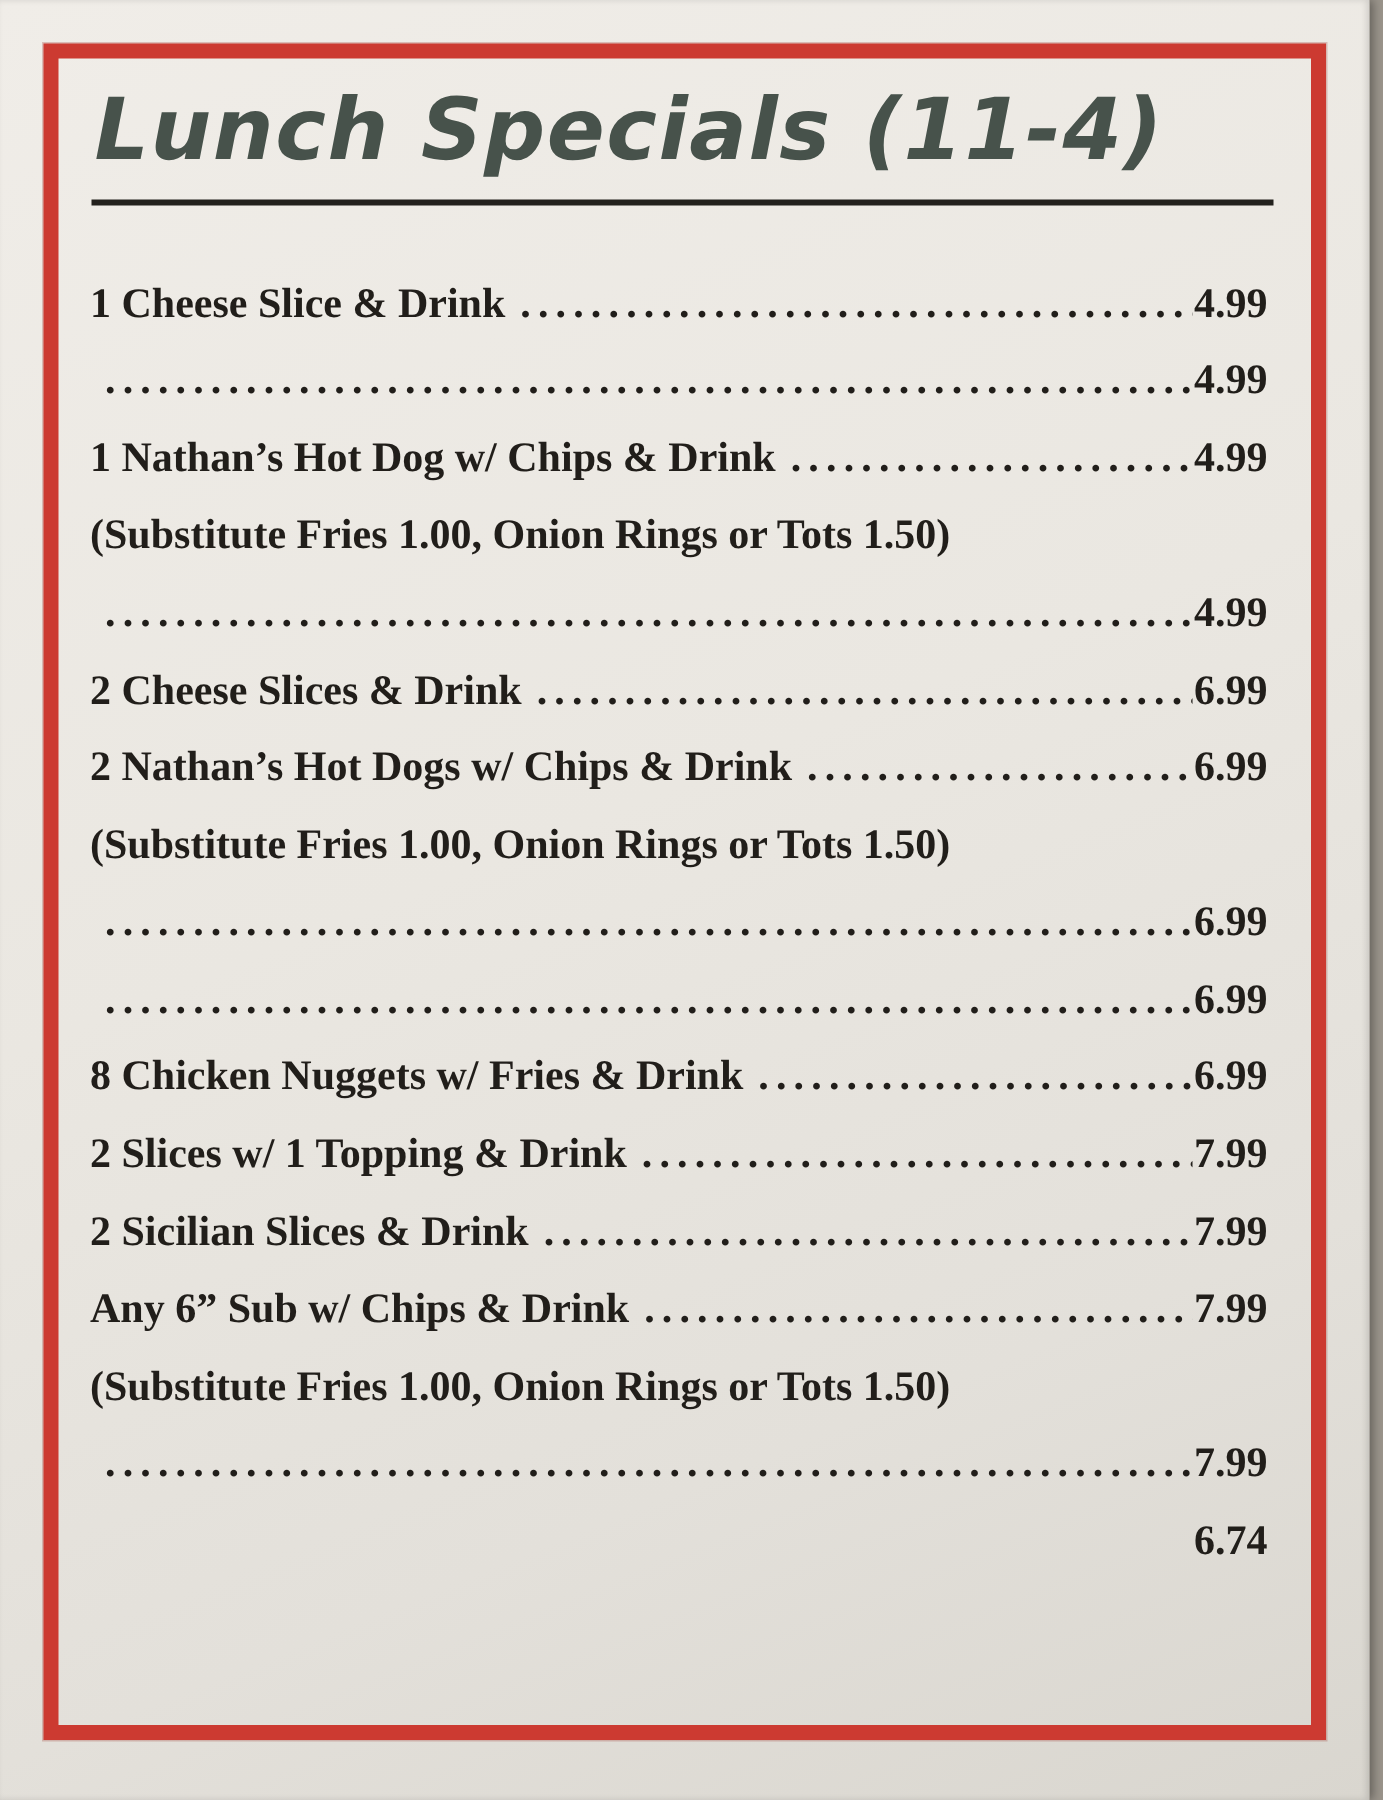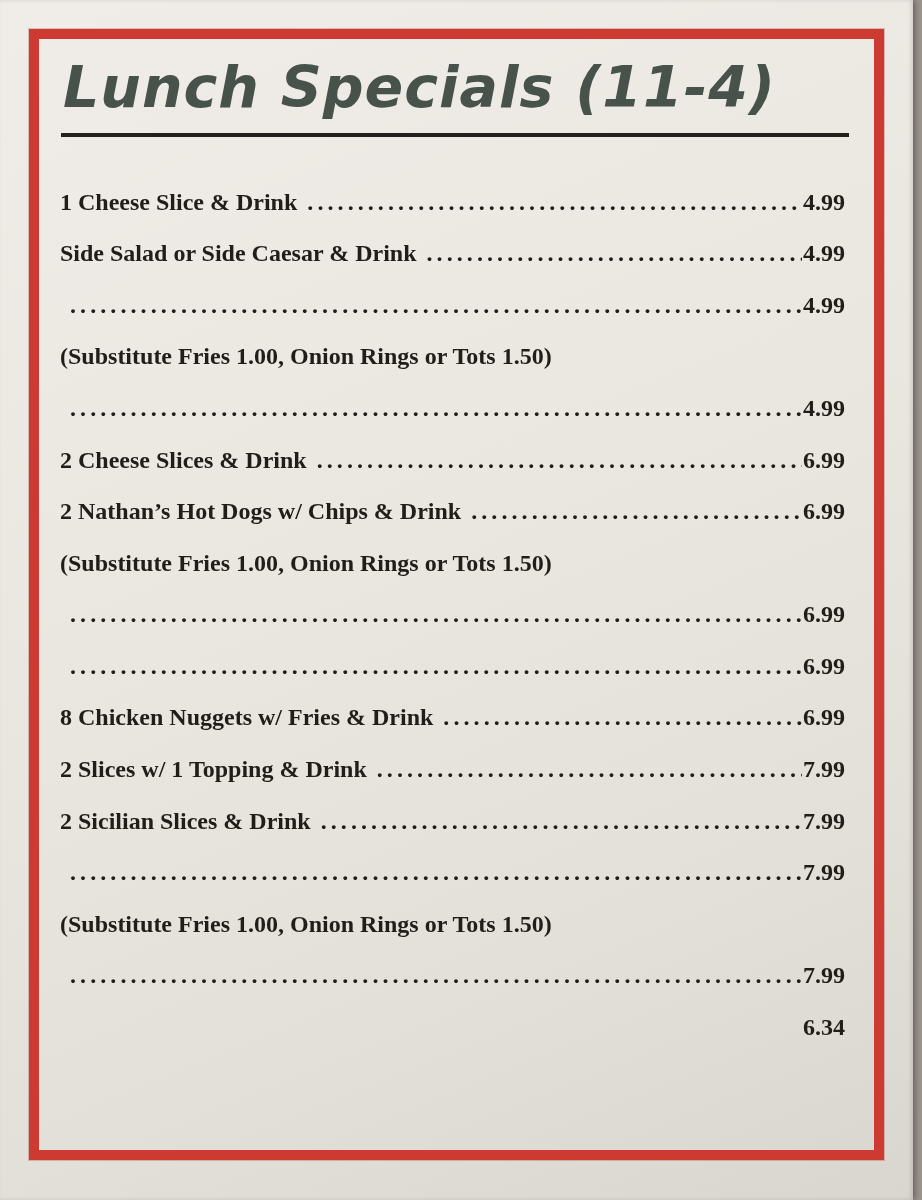--- a/index.html
+++ b/index.html
@@ -42,21 +42,21 @@
   }
   .list{
     margin:40px 10px 0 7px;
     color:#211e1a;
   }
   .row{
     display:flex;
     align-items:baseline;
     height:51.6px;
     line-height:51.6px;
-    font-size:24px;
+    font-size:28px;
     font-weight:700;
     white-space:nowrap;
   }
   .row .label{flex:0 0 auto;}
   .row .leader{
     flex:1 1 auto;
     overflow:hidden;
     white-space:nowrap;
     text-align:right;
     margin:0 1px 0 10px;
@@ -78,25 +78,25 @@
     <div class="frame">
       <div class="content">
         <h1 class="title">Lunch Specials (11-4)</h1>
         <div class="list">
             <div class="row">
               <span class="label">1 Cheese Slice &amp; Drink</span>
               <span class="leader"></span>
               <span class="price">4.99</span>
             </div>
             <div class="row">
-              <span class="label">Side Salad or Side Caesar &amp; Drink</span>
               <span class="leader"></span>
               <span class="price">4.99</span>
             </div>
             <div class="row">
+              <span class="label">1 Nathan’s Hot Dog w/ Chips &amp; Drink</span>
               <span class="leader"></span>
               <span class="price">4.99</span>
             </div>
             <div class="row note">
               <span class="label">(Substitute Fries 1.00, Onion Rings or Tots 1.50)</span>
             </div>
             <div class="row">
               <span class="leader"></span>
               <span class="price">4.99</span>
             </div>
@@ -130,31 +130,32 @@
               <span class="label">2 Slices w/ 1 Topping &amp; Drink</span>
               <span class="leader"></span>
               <span class="price">7.99</span>
             </div>
             <div class="row">
               <span class="label">2 Sicilian Slices &amp; Drink</span>
               <span class="leader"></span>
               <span class="price">7.99</span>
             </div>
             <div class="row">
+              <span class="label">Any 6” Sub w/ Chips &amp; Drink</span>
               <span class="leader"></span>
               <span class="price">7.99</span>
             </div>
             <div class="row note">
               <span class="label">(Substitute Fries 1.00, Onion Rings or Tots 1.50)</span>
             </div>
             <div class="row">
               <span class="leader"></span>
               <span class="price">7.99</span>
             </div>
             <div class="row">
               <span class="leader empty"></span>
-              <span class="price">6.34</span>
+              <span class="price">6.74</span>
             </div>
           </div>
       </div>
     </div>
   </div>
 </div>
 
 </body></html>

